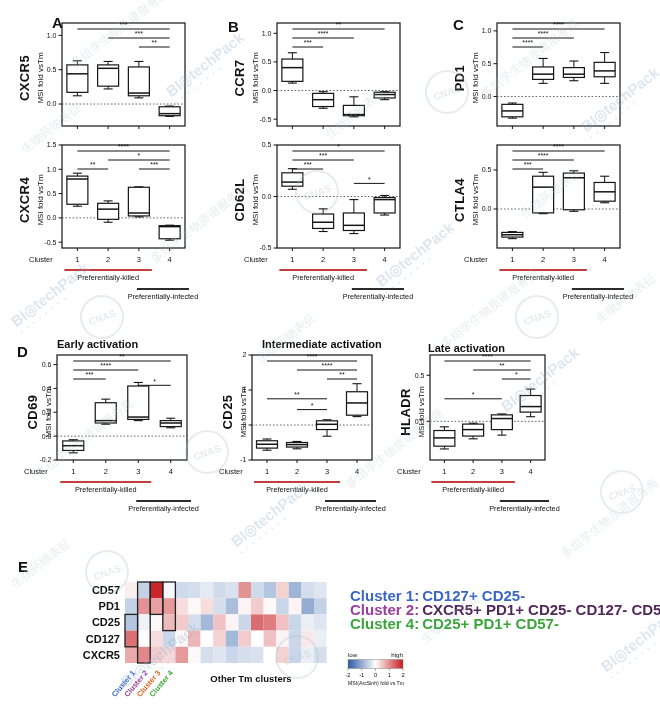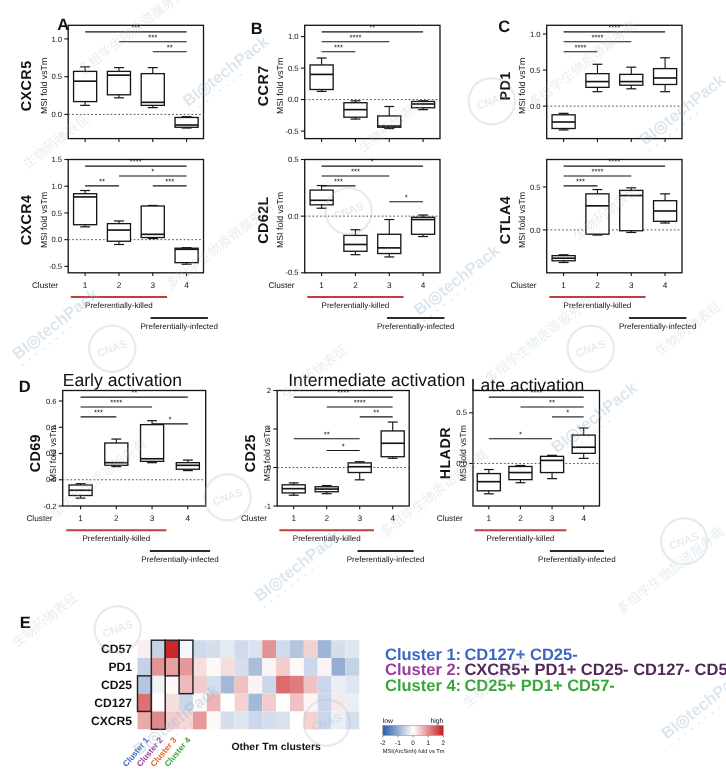--- a/index.html
+++ b/index.html
@@ -2,21 +2,21 @@
 <html><head>
 <meta charset="utf-8">
 <style>
   html,body{margin:0;padding:0;background:#fff;}
   .page{position:relative;width:660px;height:709px;background:#ffffff;overflow:hidden;
         font-family:"Liberation Sans",sans-serif;}
   .pletter{position:absolute;font-size:15px;font-weight:bold;color:#111;z-index:3;}
   .vlabel{position:absolute;transform:translate(-50%,-50%) rotate(-90deg);white-space:nowrap;z-index:3;color:#111;}
   .marker{font-size:13px;font-weight:600;letter-spacing:.4px;}
   .msi{font-size:8px;}
-  .ptitle{position:absolute;font-size:16px;font-weight:normal;color:#111;z-index:3;text-align:center;}
+  .ptitle{position:absolute;font-size:11px;font-weight:bold;color:#111;z-index:3;text-align:center;}
   svg.chart,#heatmap,#cscale{position:absolute;overflow:visible;z-index:2;}
   .legend{position:absolute;z-index:3;font-size:15px;font-weight:bold;line-height:14px;white-space:nowrap;}
   .lg-name{margin-right:3px;}
   .wm-layer{position:absolute;left:0;top:0;width:660px;height:709px;z-index:5;pointer-events:none;opacity:.30;}
   .wm{position:absolute;transform:rotate(-38deg);color:#a9bfcd;font-size:12px;white-space:nowrap;}
   .wm.brand{color:#8fb0cc;font-weight:bold;font-size:15px;}
   .wm .dots{display:block;font-size:6px;letter-spacing:2px;}
   .wm-cnas{position:absolute;width:40px;height:40px;border:2px solid #a9c2ce;border-radius:50%;
            color:#a9c2ce;font-size:10px;font-weight:bold;display:flex;align-items:center;
            justify-content:center;transform:rotate(-20deg);}

